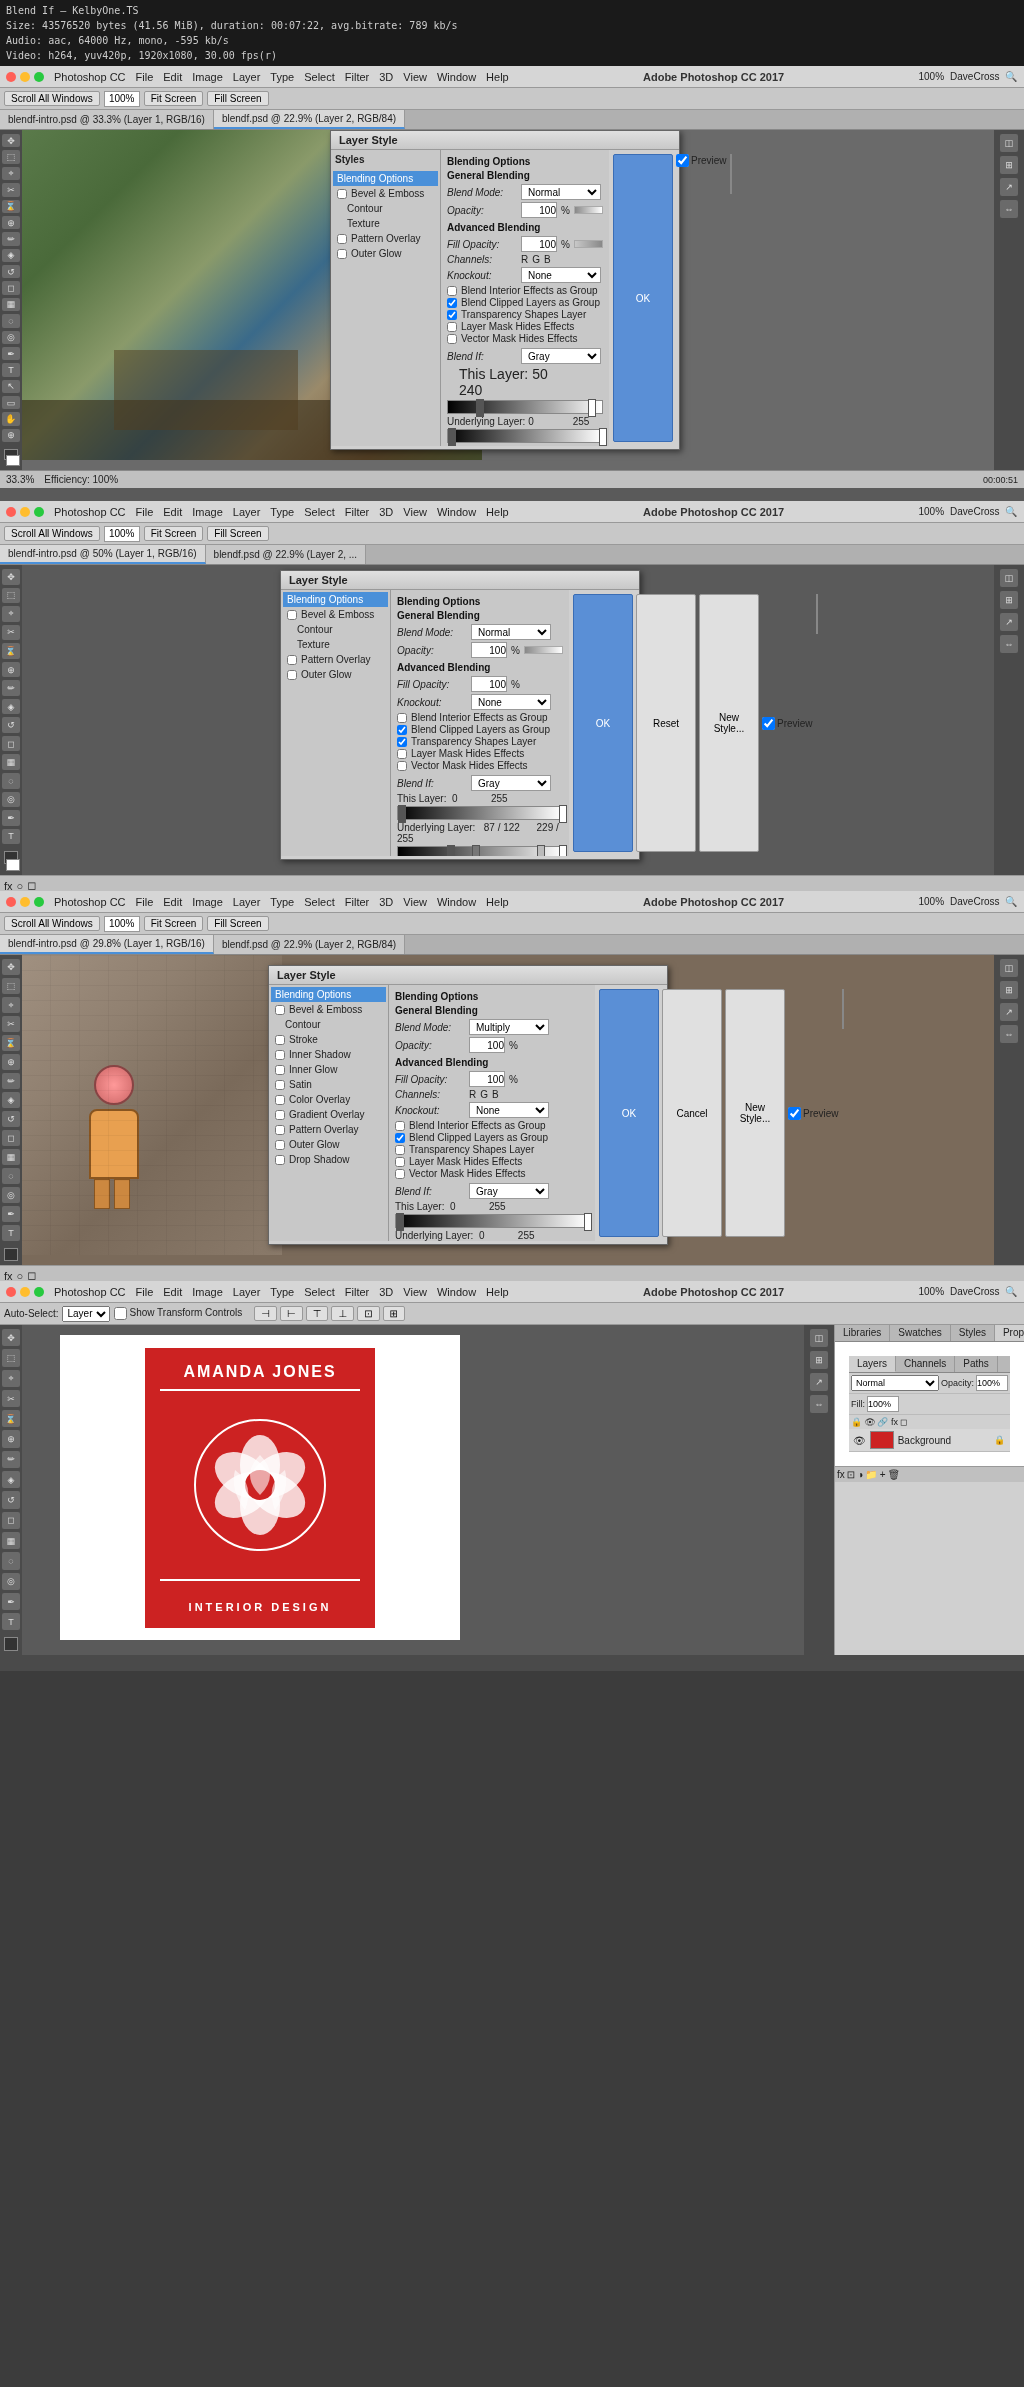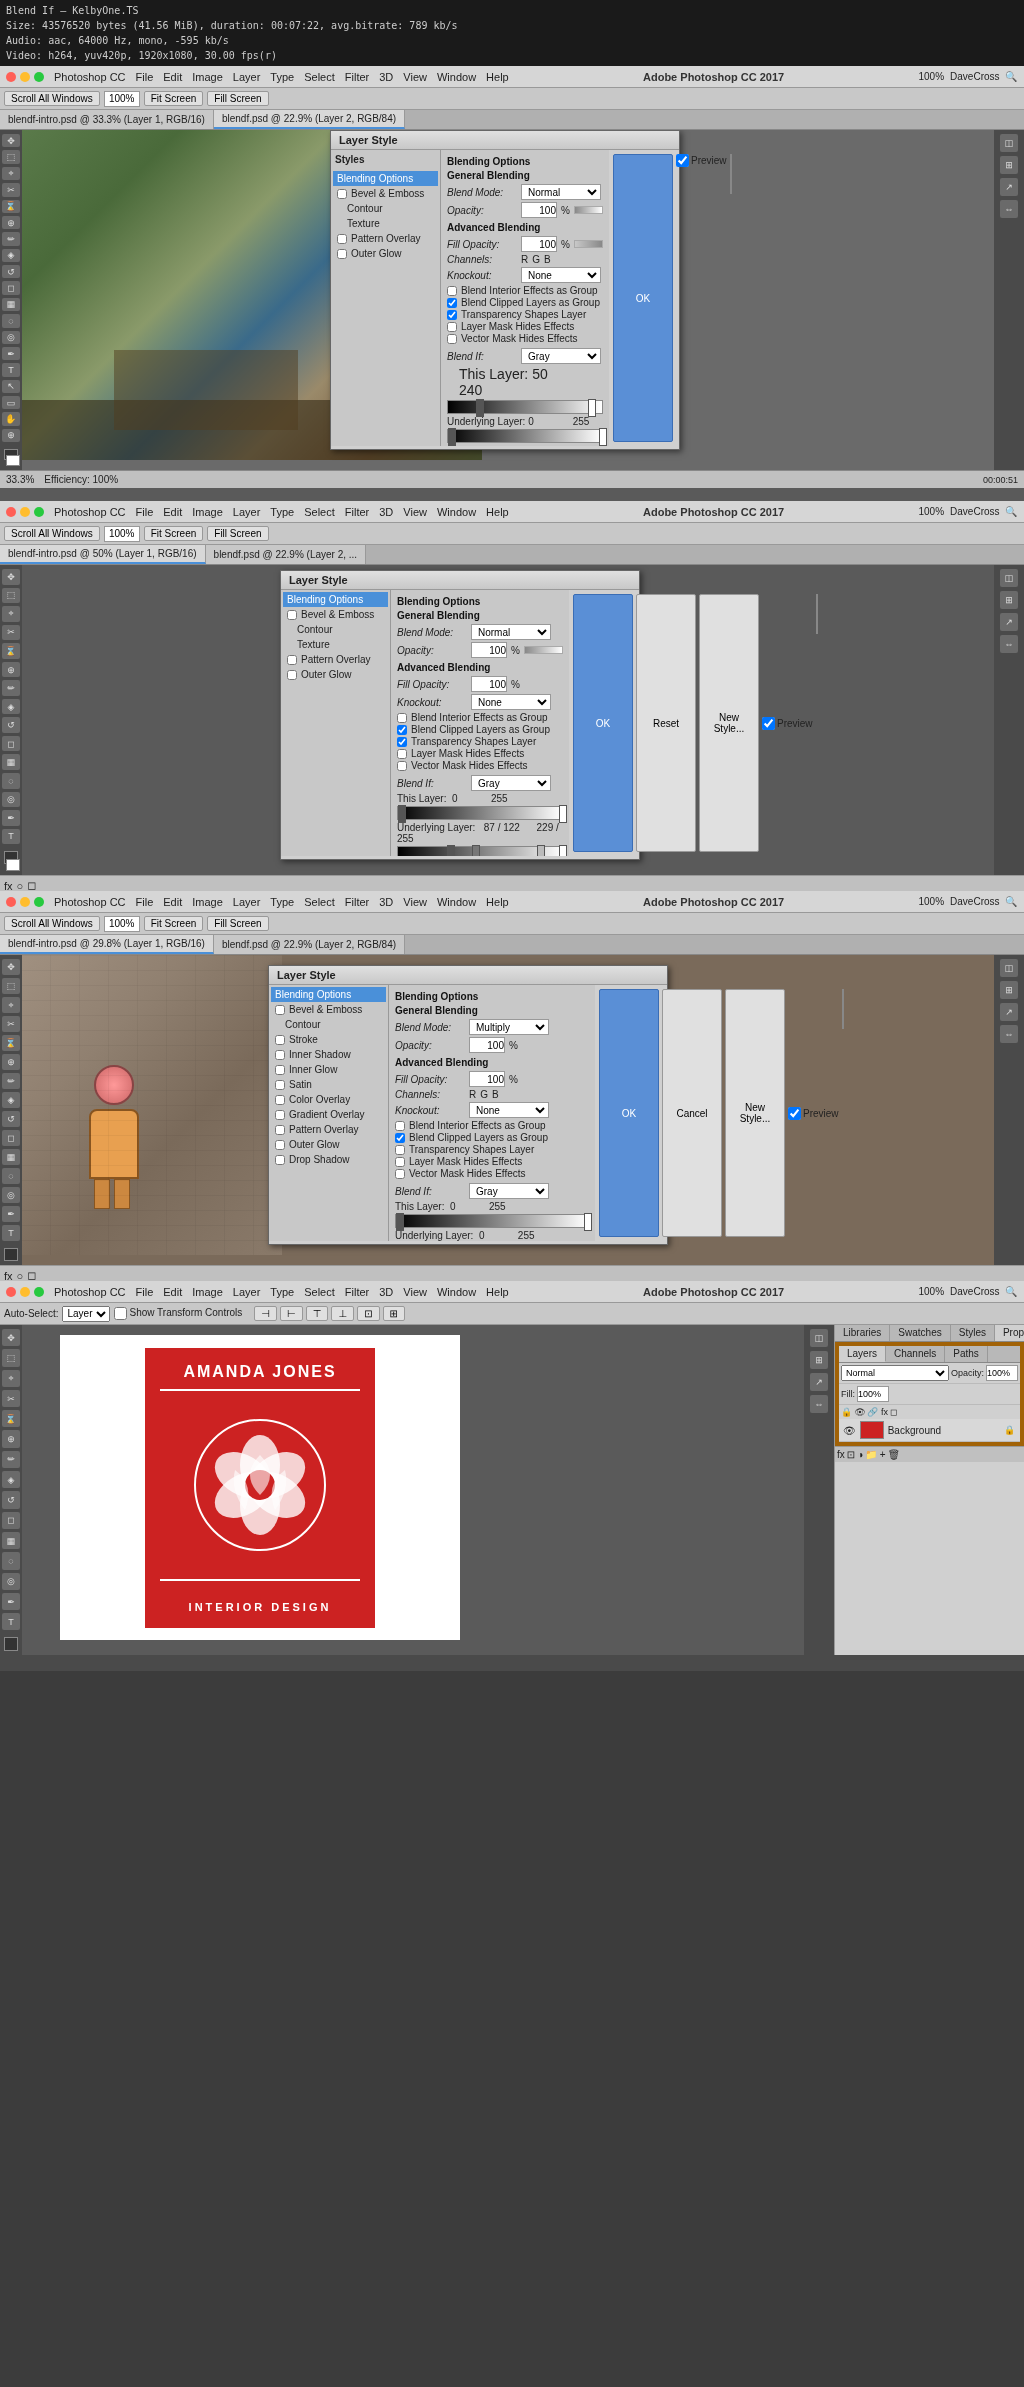--- a/index.html
+++ b/index.html
@@ -1097,21 +1097,21 @@
 
     <div style="position:absolute; right:0; top:0; width:190px; height:100%; background:#d0d0d0; border-left:1px solid #999;">
 
       <div class="panel-tabs">
         <div class="panel-tab">Libraries</div>
         <div class="panel-tab">Swatches</div>
         <div class="panel-tab">Styles</div>
         <div class="panel-tab active">Properties</div>
       </div>
 
-      <div style="background:#a16207; padding:4px;">
+      <div style="background:#ffffff; padding:14px;">
         <div class="panel-tabs">
           <div class="panel-tab active">Layers</div>
           <div class="panel-tab">Channels</div>
           <div class="panel-tab">Paths</div>
         </div>
 
         <div style="display:flex; align-items:center; padding:2px; gap:2px; background:#d0d0d0;">
           <select style="font-size:9px; height:16px; flex:1;">
             <option>Normal</option>
           </select>

